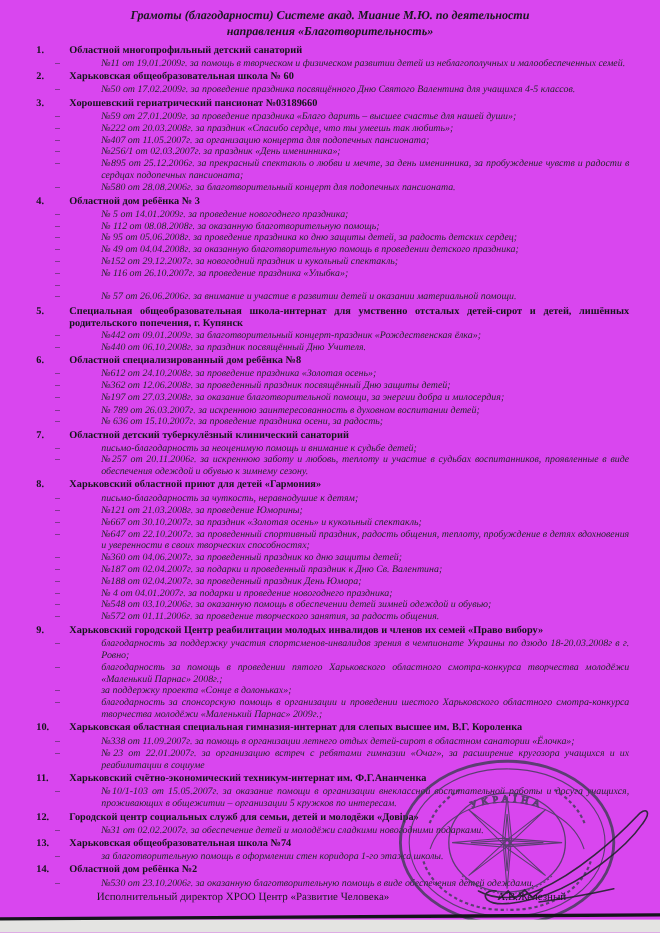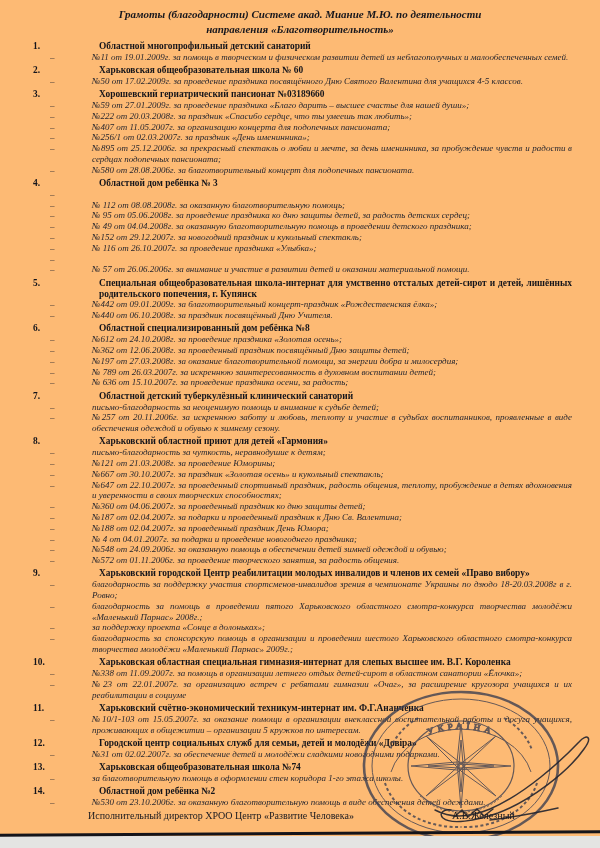--- a/index.html
+++ b/index.html
@@ -1,29 +1,29 @@
 <!DOCTYPE html>
 <html style="--ink: #3a3d50;"><head>
 <meta charset="utf-8">
 <style>
   html,body{margin:0;padding:0;background:#d8d8d6;}
   .page{
     position:relative;width:600px;height:848px;margin:0 auto;
-    background:#fdba74;overflow:hidden;color:#1c1c22;
+    background:#d946ef;overflow:hidden;color:#1c1c22;
     font-family:"Liberation Serif","DejaVu Serif",serif;
   }
   .doc-title{
     margin:7px 42px 5px;text-align:center;font-weight:bold;font-style:italic;
     font-size:11px;line-height:14.5px;color:#17171d;
   }
   .award-list{margin:2px 28px 0 0;}
   .section{margin-top:2.5px;}
   .shead{display:flex;font-weight:bold;font-size:9.4px;line-height:10.8px;color:#15151b;}
   .snum{flex:0 0 63px;padding-left:33px;box-sizing:border-box;}
-  .sheadtext{flex:1;text-align:justify;margin-left:36px;}
+  .sheadtext{flex:1;text-align:justify;}
   .entry{display:flex;font-style:italic;font-size:9px;line-height:10.8px;color:#26262e;}
   .edash{flex:0 0 92px;padding-left:50px;box-sizing:border-box;}
   .etext{flex:1;text-align:justify;}
   .footer-line{position:absolute;top:810px;left:0;width:100%;height:16px;font-size:10px;color:#1a1a20;}
   .f-title{position:absolute;left:88px;top:0;}
   .f-name{position:absolute;left:452px;top:0;}
   .stamp{position:absolute;left:358px;top:688px;width:206px;height:158px;opacity:.78;}
   .stamp *{stroke:var(--ink,#3a3d50);}
   .stamp text{stroke:none;fill:var(--ink,#3a3d50);}
   .signature{position:absolute;left:420px;top:722px;width:185px;height:110px;}
@@ -106,20 +106,21 @@
     </div>
 
     <div class="section">
       <div class="shead">
         <span class="snum">4.</span>
         <span class="sheadtext">Областной дом ребёнка № 3</span>
       </div>
       <div>
     <div class="entry">
       <span class="edash">–</span>
+      <span class="etext">№ 5 от 14.01.2009г. за проведение новогоднего праздника;</span>
     </div>
 
     <div class="entry">
       <span class="edash">–</span>
       <span class="etext">№ 112 от 08.08.2008г. за оказанную благотворительную помощь;</span>
     </div>
 
     <div class="entry">
       <span class="edash">–</span>
       <span class="etext">№ 95 от 05.06.2008г. за проведение праздника ко дню защиты детей, за радость детских сердец;</span>
@@ -261,21 +262,21 @@
       <span class="etext">№188 от 02.04.2007г. за проведенный праздник День Юмора;</span>
     </div>
 
     <div class="entry">
       <span class="edash">–</span>
       <span class="etext">№ 4 от 04.01.2007г. за подарки и проведение новогоднего праздника;</span>
     </div>
 
     <div class="entry">
       <span class="edash">–</span>
-      <span class="etext">№548 от 24.09.2006г. за оказанную помощь в обеспечении детей зимней одеждой и обувью;</span>
+      <span class="etext">№548 от 03.10.2006г. за оказанную помощь в обеспечении детей зимней одеждой и обувью;</span>
     </div>
 
     <div class="entry">
       <span class="edash">–</span>
       <span class="etext">№572 от 01.11.2006г. за проведение творческого занятия, за радость общения.</span>
     </div>
   </div>
     </div>
 
     <div class="section">

